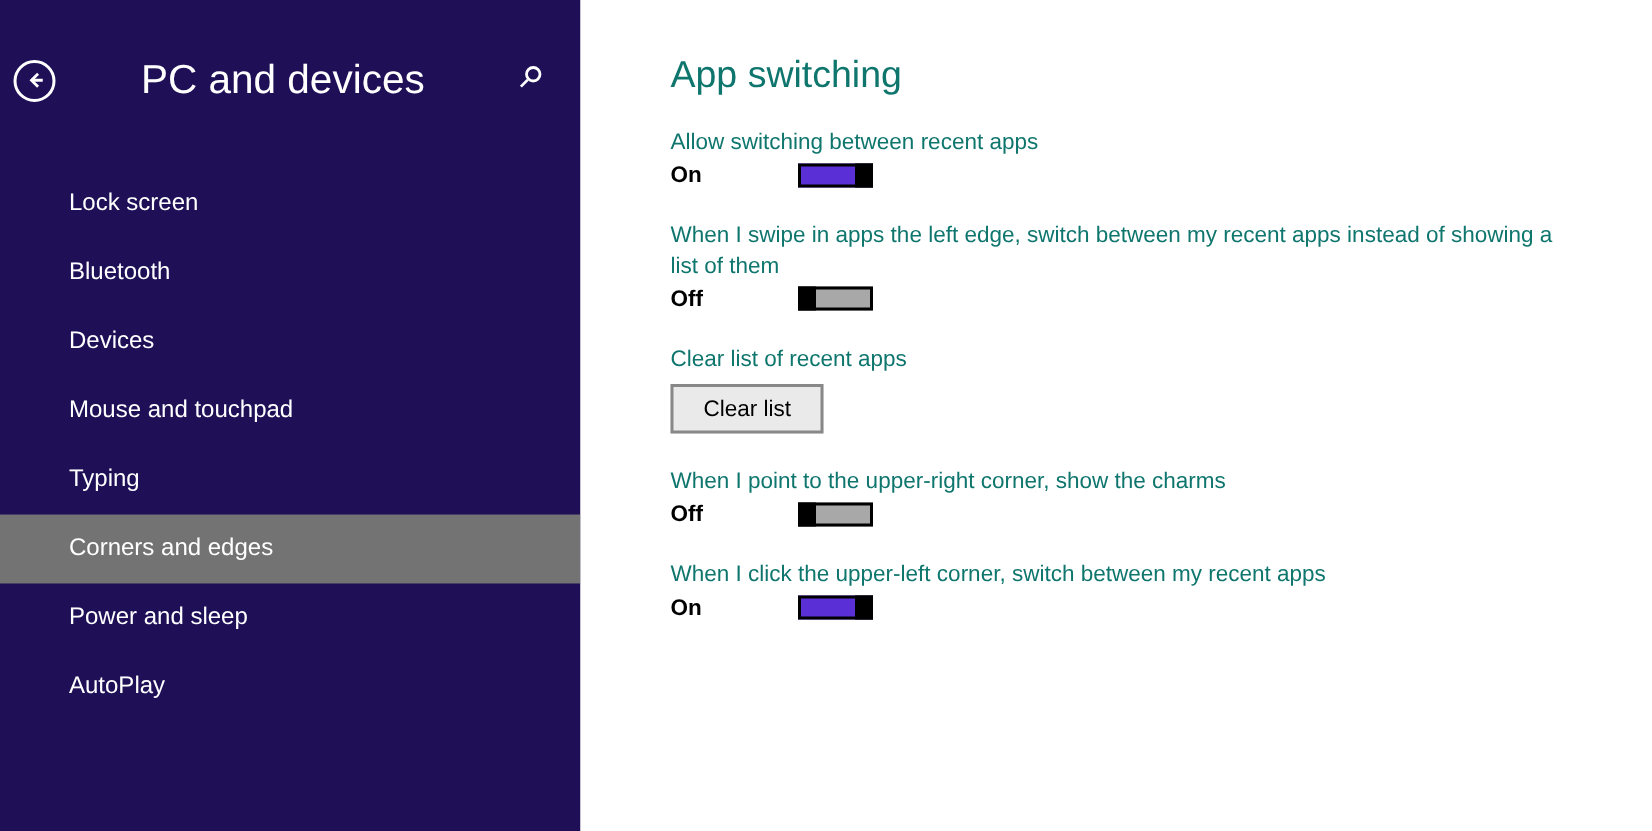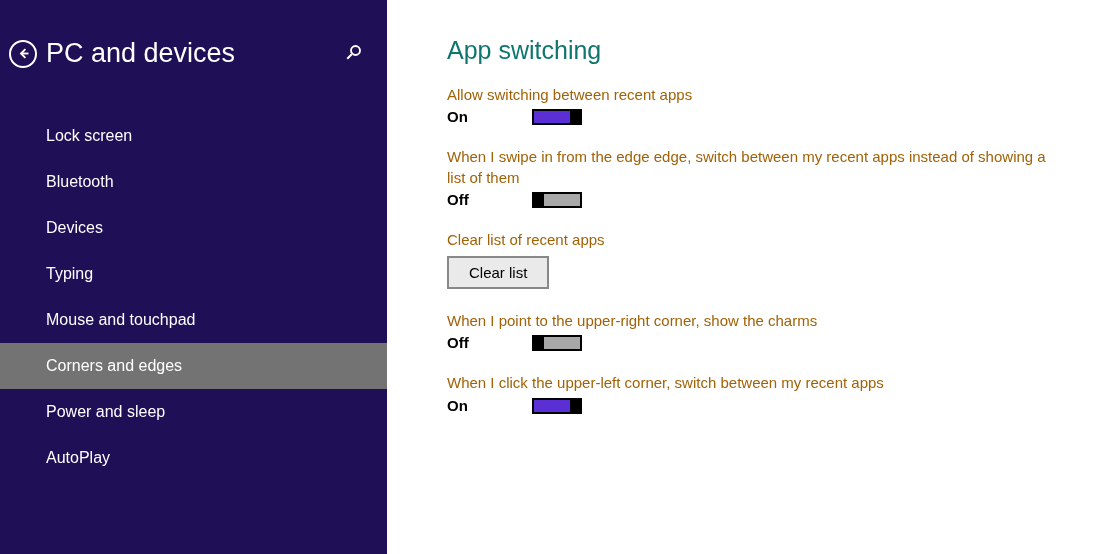--- a/index.html
+++ b/index.html
@@ -20,20 +20,21 @@
       height: 100%;
       background: #1e0f57;
       color: #ffffff;
       display: flex;
       flex-direction: column;
     }
     .sidebar-header {
       display: flex;
       align-items: center;
       padding: 38px 18px 24px 9px;
+      gap: 48px;
     }
     .back-icon {
       width: 28px;
       height: 28px;
       border: 2px solid #ffffff;
       border-radius: 50%;
       display: flex;
       align-items: center;
       justify-content: center;
       margin-right: 9px;
@@ -81,28 +82,28 @@
       margin-bottom: 20px;
     }
     .section-title.second {
       margin-top: 52px;
     }
     .setting {
       margin-bottom: 22px;
     }
     .setting-label {
       font-size: 15px;
-      color: #a16207;
+      color: #0f766e;
       font-weight: 400;
       line-height: 1.35;
       max-width: 600px;
     }
     .setting-row {
       display: flex;
-      align-items: flex-end;
+      align-items: center;
       margin-top: 3px;
     }
     .toggle-state {
       font-size: 15px;
       font-weight: 700;
       color: #000;
       width: 85px;
     }
     .toggle {
       width: 50px;
@@ -158,22 +159,22 @@
       <svg viewBox="0 0 24 24" fill="none" stroke="#ffffff" stroke-width="2.5">
         <circle cx="14" cy="10" r="6"></circle>
         <line x1="9" y1="15" x2="3" y2="21"></line>
       </svg>
     </div>
   </div>
   <div class="sidebar-list" id="sidebar-list">
       <div class="sidebar-item"><span>Lock screen</span></div>
       <div class="sidebar-item"><span>Bluetooth</span></div>
       <div class="sidebar-item"><span>Devices</span></div>
+      <div class="sidebar-item"><span>Mouse and touchpad</span></div>
       <div class="sidebar-item"><span>Typing</span></div>
-      <div class="sidebar-item"><span>Mouse and touchpad</span></div>
       <div class="sidebar-item selected"><span>Corners and edges</span></div>
       <div class="sidebar-item"><span>Power and sleep</span></div>
       <div class="sidebar-item"><span>AutoPlay</span></div>
     </div>
 </div>
 
 <div class="main">
 
   <div class="section-title">App switching</div>
 
@@ -181,21 +182,21 @@
     <div class="setting-label">Allow switching between recent apps</div>
     <div class="setting-row">
       <div class="toggle-state">On</div>
       <div class="toggle on">
           <div class="toggle-knob"></div>
         </div>
     </div>
   </div>
 
   <div class="setting">
-    <div class="setting-label">When I swipe in from the edge edge, switch between my recent apps instead of showing a list of them</div>
+    <div class="setting-label">When I swipe in apps the left edge, switch between my recent apps instead of showing a list of them</div>
     <div class="setting-row">
       <div class="toggle-state">Off</div>
       <div class="toggle off">
           <div class="toggle-knob"></div>
         </div>
     </div>
   </div>
 
   <div class="setting">
     <div class="setting-label">Clear list of recent apps</div>

